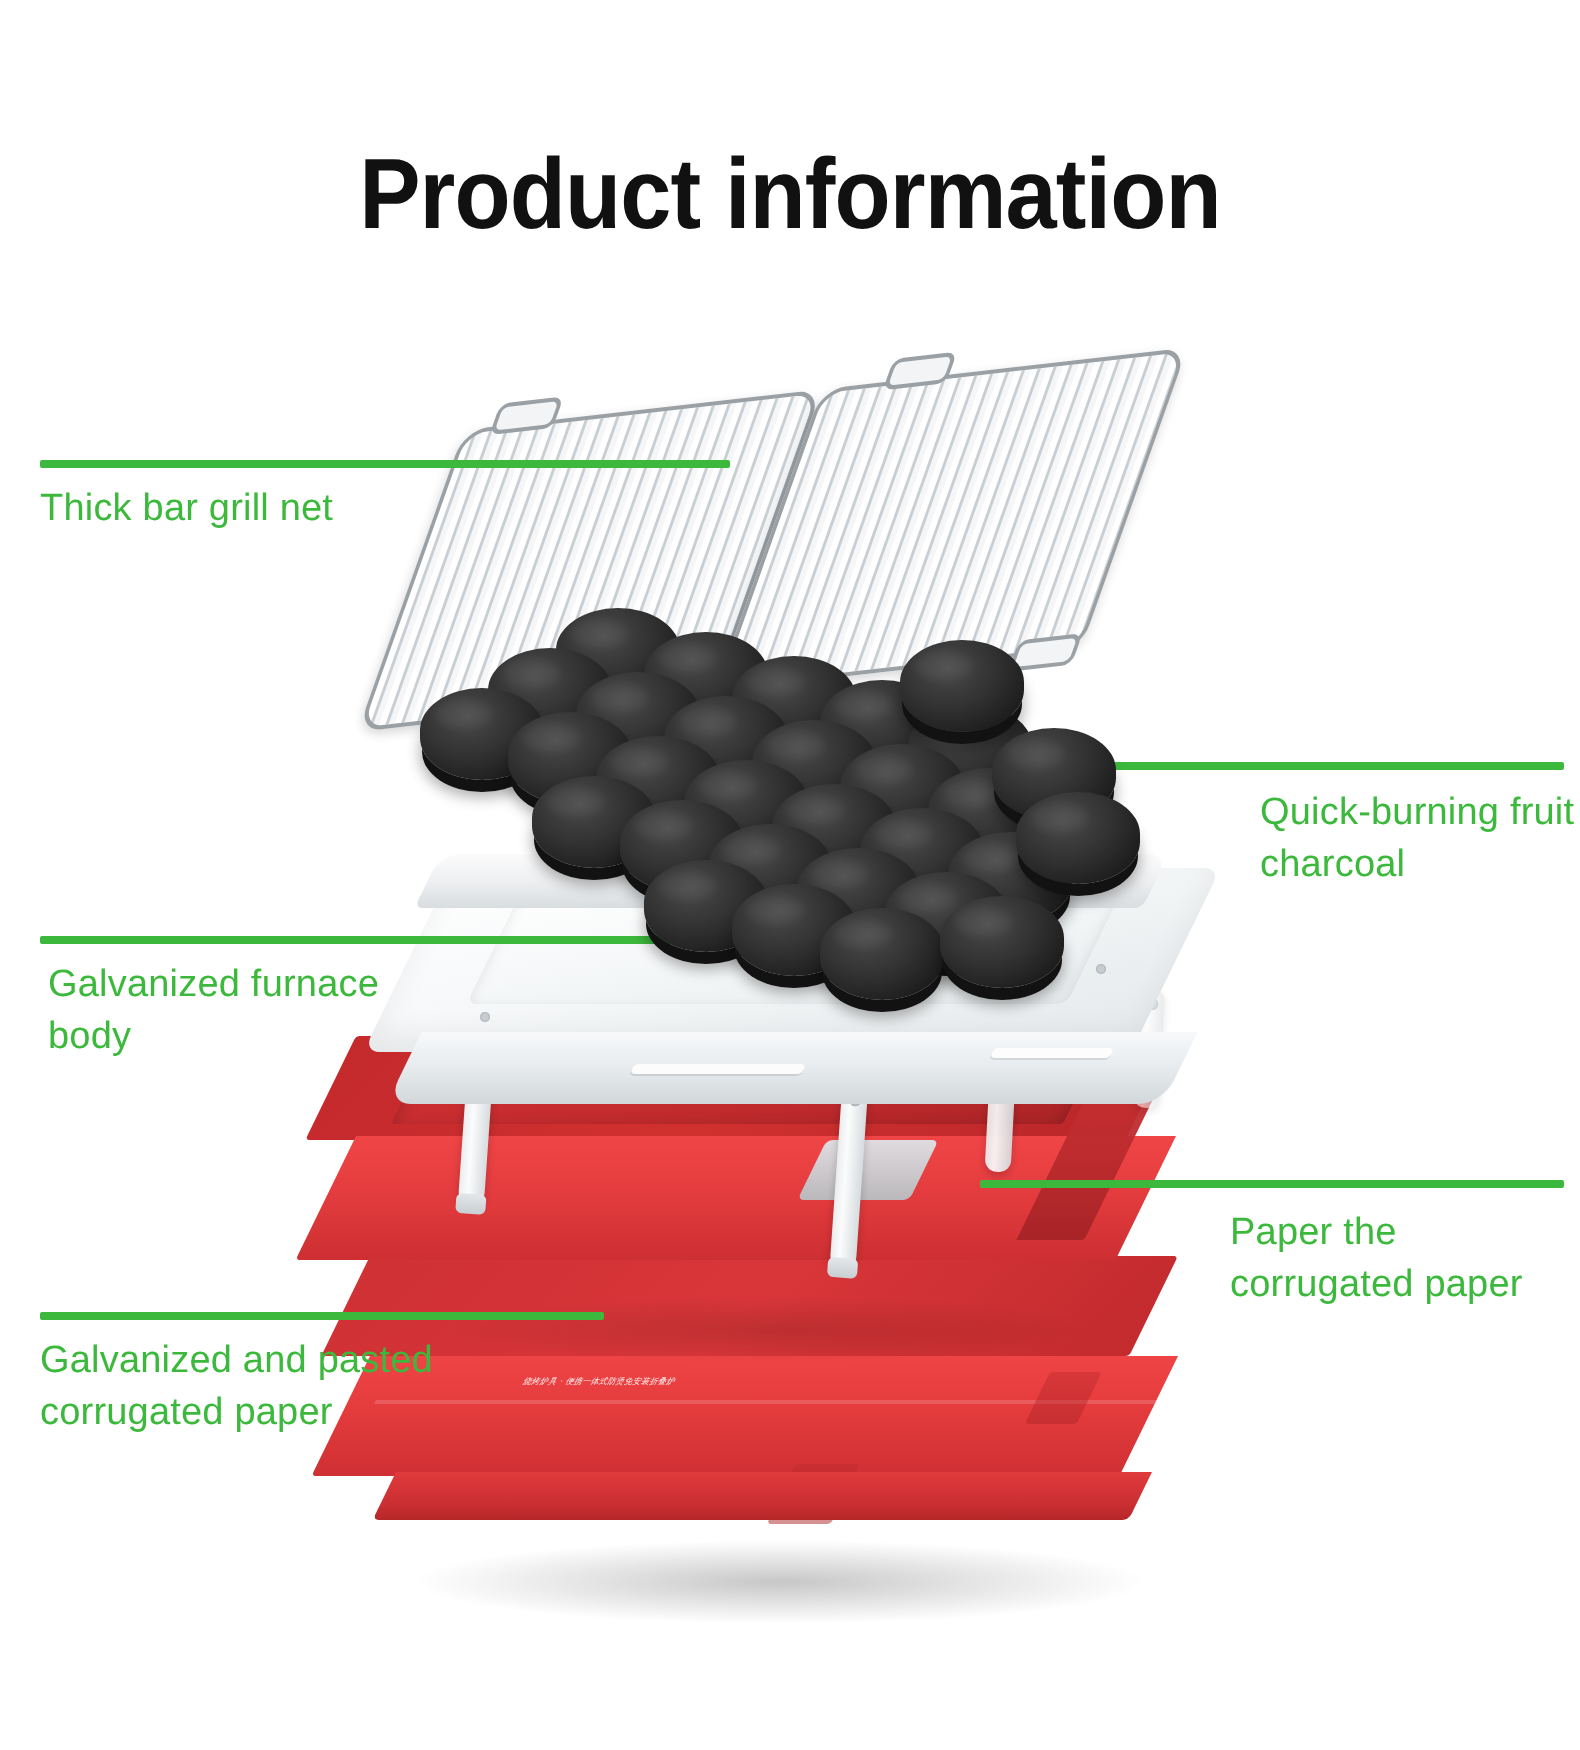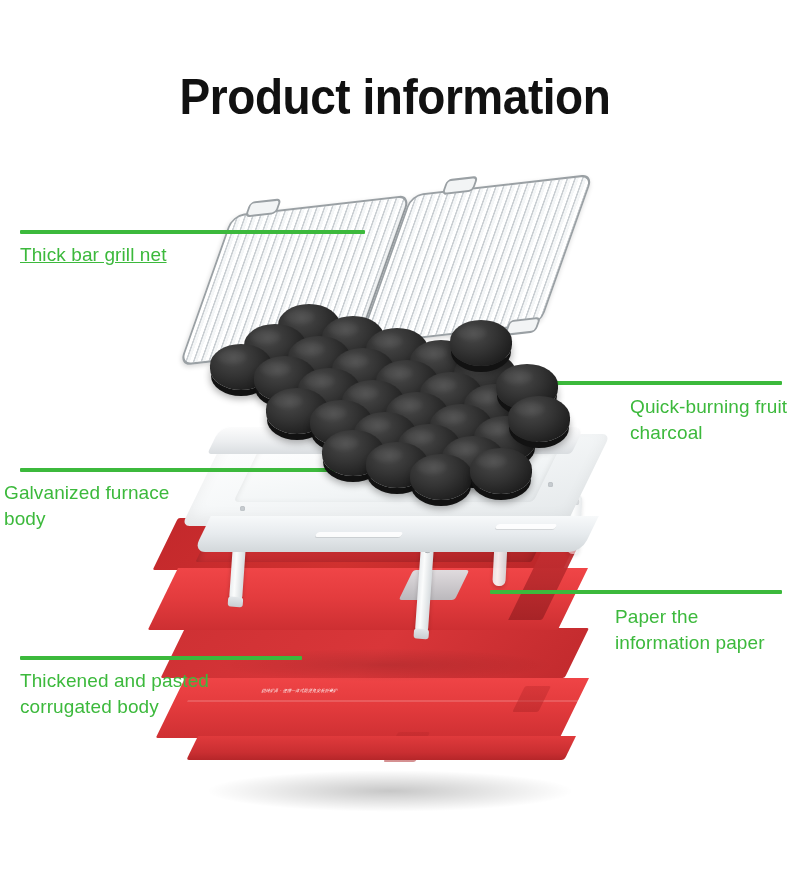--- a/index.html
+++ b/index.html
@@ -382,36 +382,36 @@
       <div class="grill-panel p2"></div>
       <div class="grill-tab t1"></div>
       <div class="grill-tab t2"></div>
       <div class="grill-tab t3"></div>
       <div class="grill-tab t4"></div>
     </div>
   </div>
 
   <div class="callout">
     <div class="rule" style="left:20px; top:230px; width:345px;"></div>
-    <div class="ctext" style="left:20px; top:242px; width:280px;text-decoration:underline;">Thick bar grill net</div>
+    <div class="ctext" style="left:20px; top:242px; width:280px;">Thick bar grill net</div>
   </div>
 
   <div class="callout">
     <div class="rule" style="left:490px; top:381px; width:292px;"></div>
     <div class="ctext" style="left:600px; top:394px; width:190px;margin-left:30px;">Quick-burning fruit charcoal</div>
   </div>
 
   <div class="callout">
     <div class="rule" style="left:20px; top:468px; width:345px;"></div>
-    <div class="ctext" style="left:4px; top:480px; width:200px;">Galvanized furnace body</div>
+    <div class="ctext" style="left:24px; top:480px; width:200px;">Galvanized furnace body</div>
   </div>
 
   <div class="callout">
     <div class="rule" style="left:490px; top:590px; width:292px;"></div>
-    <div class="ctext" style="left:615px; top:604px; width:175px;">Paper the information paper</div>
+    <div class="ctext" style="left:615px; top:604px; width:175px;">Paper the corrugated paper</div>
   </div>
 
   <div class="callout">
     <div class="rule" style="left:20px; top:656px; width:282px;"></div>
-    <div class="ctext" style="left:20px; top:668px; width:260px;">Thickened and pasted corrugated body</div>
+    <div class="ctext" style="left:20px; top:668px; width:260px;">Galvanized and pasted corrugated paper</div>
   </div>
 
 </div>
 
 </body></html>

